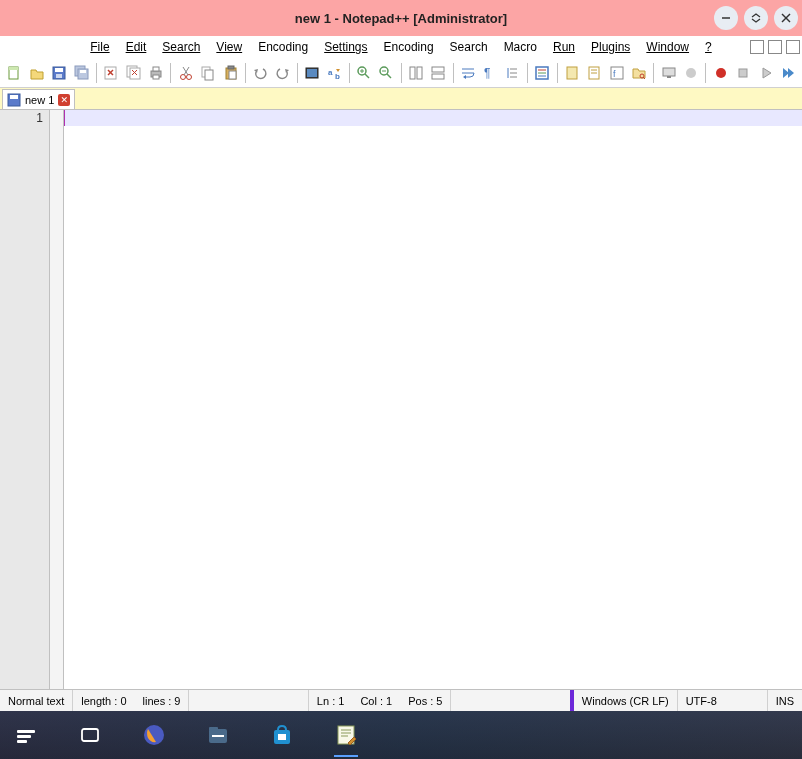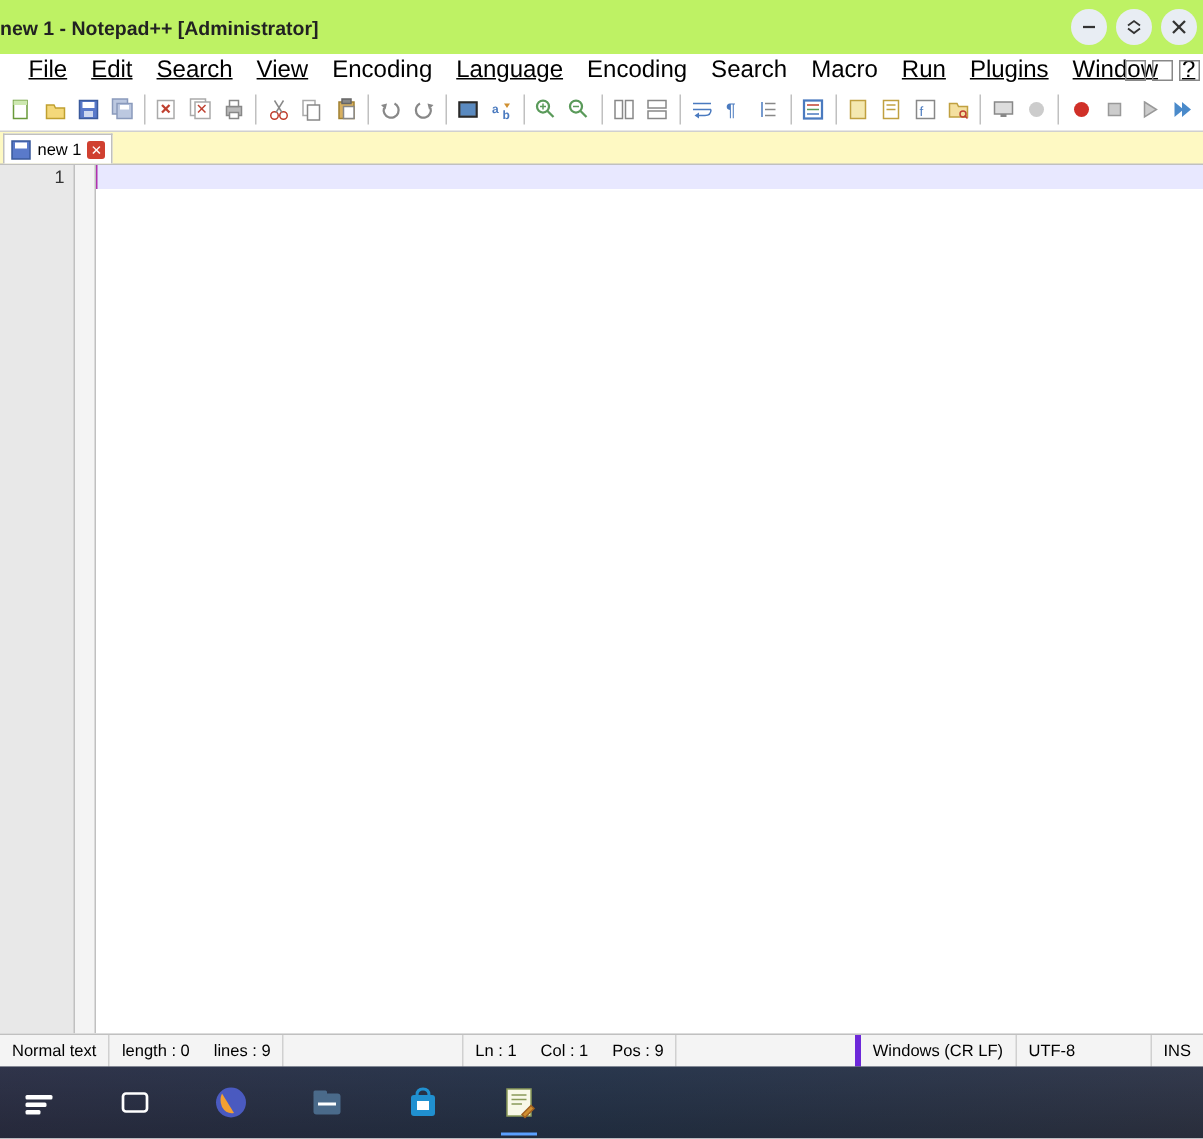--- a/index.html
+++ b/index.html
@@ -1,25 +1,25 @@
 <!DOCTYPE html>
 <html><head>
 <meta charset="utf-8">
 <style>
 * { margin: 0; padding: 0; box-sizing: border-box; font-family: "Segoe UI", Tahoma, sans-serif; }
 body { width: 802px; height: 759px; overflow: hidden; background: #fff; display: flex; flex-direction: column; }
 
 
-.titlebar { height: 36px; background: #bef264; display: flex; align-items: center; position: relative; }
+.titlebar { height: 36px; background: #fca5a5; display: flex; align-items: center; justify-content: center; position: relative; }
 .titlebar-title { font-size: 13px; font-weight: 600; color: #222; }
 .titlebar-controls { position: absolute; right: 4px; top: 6px; display: flex; gap: 6px; }
 .titlebar-btn { width: 24px; height: 24px; border-radius: 50%; background: #e8edf3; display: flex; align-items: center; justify-content: center; cursor: pointer; font-size: 14px; color: #333; }
 
 
-.menubar { height: 22px; display: flex; align-items: center; padding: 0 11px; font-size: 16px; position: relative; }
+.menubar { height: 22px; display: flex; align-items: center; padding: 0 0; font-size: 12px; position: relative; justify-content: center; }
 .menu-item { padding: 2px 8px; cursor: pointer; }
 .menu-item .ul { text-decoration: underline; }
 .menubar-right { position: absolute; right: 2px; display: flex; gap: 4px; }
 .mb-btn { width: 14px; height: 14px; border: 1px solid #888; cursor: pointer; }
 
 
 .toolbar { height: 30px; display: flex; align-items: center; padding: 2px 4px; gap: 2px; border-bottom: 1px solid #d0d0d0; overflow: hidden; }
 .tb-btn { width: 22px; height: 22px; display: flex; align-items: center; justify-content: center; cursor: pointer; border-radius: 2px; }
 .tb-sep { width: 1px; height: 20px; background: #c0c0c0; margin: 0 2px; }
 
@@ -76,21 +76,21 @@
       </div>
   </div>
 </div>
 
 <div class="menubar">
   <div class="menu-item"><span class="ul">File</span></div>
   <div class="menu-item"><span class="ul">Edit</span></div>
   <div class="menu-item"><span class="ul">Search</span></div>
   <div class="menu-item"><span class="ul">View</span></div>
   <div class="menu-item"><span>Encoding</span></div>
-  <div class="menu-item"><span class="ul">Language</span></div>
+  <div class="menu-item"><span class="ul">Settings</span></div>
   <div class="menu-item"><span>Encoding</span></div>
   <div class="menu-item"><span>Search</span></div>
   <div class="menu-item"><span>Macro</span></div>
   <div class="menu-item"><span class="ul">Run</span></div>
   <div class="menu-item"><span class="ul">Plugins</span></div>
   <div class="menu-item"><span class="ul">Window</span></div>
   <div class="menu-item"><span class="ul">?</span></div>
   <div class="menubar-right">
     <div class="mb-btn"></div>
     <div class="mb-btn"></div>
@@ -342,21 +342,21 @@
   </div>
 </div>
 
 <div class="statusbar">
   <div class="sb-cell">Normal text</div>
   <div class="sb-cell" style="border-right:none">length : 0</div>
   <div class="sb-cell">lines : 9</div>
   <div class="sb-spacer"></div>
   <div class="sb-cell" style="border-left:1px solid #d0d0d0;border-right:none">Ln : 1</div>
   <div class="sb-cell" style="border-right:none">Col : 1</div>
-  <div class="sb-cell">Pos : 9</div>
+  <div class="sb-cell">Pos : 5</div>
   <div class="sb-spacer"></div>
   <div class="sb-cell" style="border-left:4px solid #6d28d9">Windows (CR LF)</div>
   <div class="sb-cell" style="min-width:90px">UTF-8</div>
   <div class="sb-cell" style="border-right:none">INS</div>
 </div>
 
 <div class="taskbar">
   <div class="tk-btn">
       <svg width="22" height="22">
         <rect x="2" y="6" width="18" height="3" rx="1" fill="#fff"></rect>

